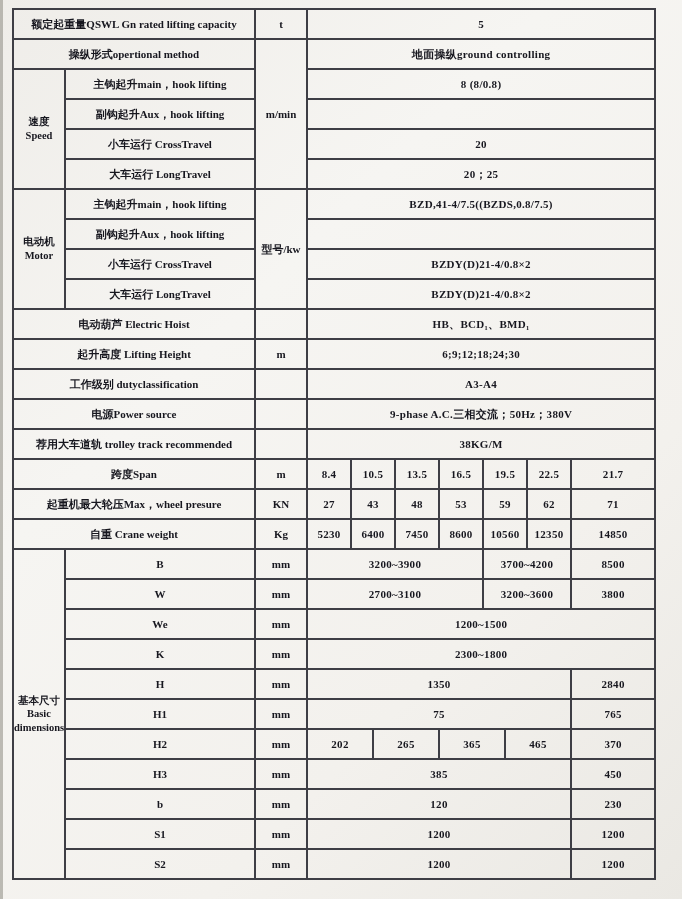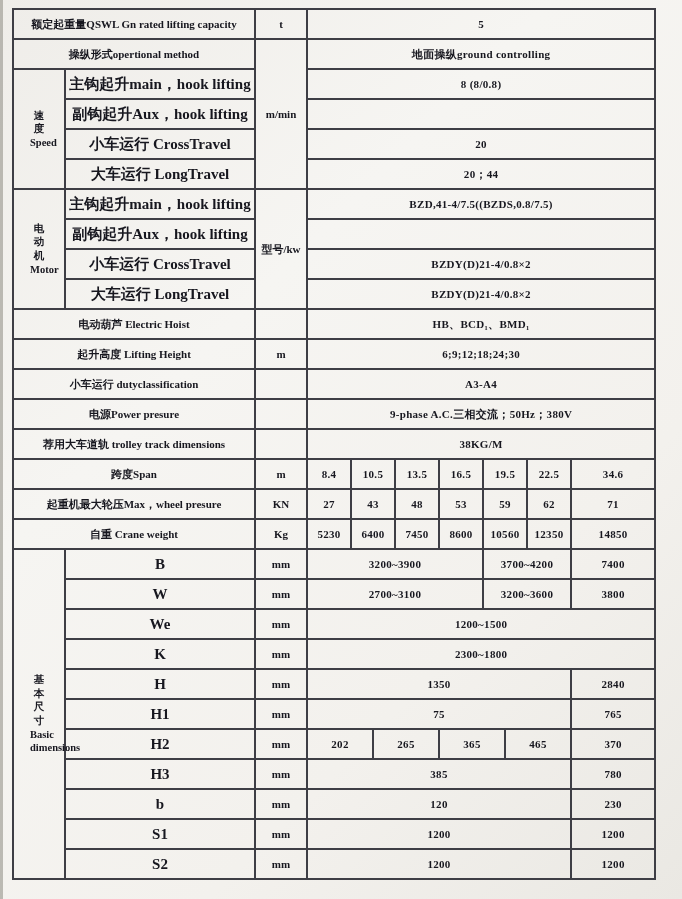--- a/index.html
+++ b/index.html
@@ -19,26 +19,26 @@
   td {
     border:2px solid #3e3e45;
     height:28px; padding:0 1px;
     text-align:center; vertical-align:middle;
     color:#17171f;
     font-family:"Liberation Serif","DejaVu Serif",serif;
     font-weight:bold; font-size:11px;
     white-space:nowrap; overflow:hidden;
   }
   td.label { font-size:11px; }
-  td.sub   { font-size:15px; }
+  td.sub   { font-size:11px; }
   td.unit  { font-size:11px; }
   td.value { font-size:11px; letter-spacing:.3px; }
   td.group {
     white-space:pre-line; font-size:10.5px; line-height:1.3;
-    overflow:visible; padding:16px;
+    overflow:visible; padding:0;
   }
 </style>
 </head>
 <body>
 
 <div class="scan-edge"></div>
 
 <div class="sheet">
   <table class="spec">
     <colgroup>
@@ -80,21 +80,21 @@
         <tr>
           <td class="sub">副钩起升Aux，hook lifting</td>
           <td colspan="14" class="value"></td>
         </tr>
         <tr>
           <td class="sub">小车运行 CrossTravel</td>
           <td colspan="14" class="value">20</td>
         </tr>
         <tr>
           <td class="sub">大车运行 LongTravel</td>
-          <td colspan="14" class="value">20；44</td>
+          <td colspan="14" class="value">20；25</td>
         </tr>
         <tr>
           <td rowspan="4" class="group">电动机
 Motor</td>
           <td class="sub">主钩起升main，hook lifting</td>
           <td rowspan="4" class="unit">型号/kw</td>
           <td colspan="14" class="value">BZD,41-4/7.5((BZDS,0.8/7.5)</td>
         </tr>
         <tr>
           <td class="sub">副钩起升Aux，hook lifting</td>
@@ -112,44 +112,44 @@
           <td colspan="2" class="label">电动葫芦 Electric Hoist</td>
           <td class="unit"></td>
           <td colspan="14" class="value">HB、BCD₁、BMD₁</td>
         </tr>
         <tr>
           <td colspan="2" class="label">起升高度 Lifting Height</td>
           <td class="unit">m</td>
           <td colspan="14" class="value">6;9;12;18;24;30</td>
         </tr>
         <tr>
-          <td colspan="2" class="label">小车运行 dutyclassification</td>
+          <td colspan="2" class="label">工作级别 dutyclassification</td>
           <td class="unit"></td>
           <td colspan="14" class="value">A3-A4</td>
         </tr>
         <tr>
-          <td colspan="2" class="label">电源Power presure</td>
+          <td colspan="2" class="label">电源Power source</td>
           <td class="unit"></td>
           <td colspan="14" class="value">9-phase A.C.三相交流；50Hz；380V</td>
         </tr>
         <tr>
-          <td colspan="2" class="label">荐用大车道轨 trolley track dimensions</td>
+          <td colspan="2" class="label">荐用大车道轨 trolley track recommended</td>
           <td class="unit"></td>
           <td colspan="14" class="value">38KG/M</td>
         </tr>
         <tr>
           <td colspan="2" class="label">跨度Span</td>
           <td class="unit">m</td>
           <td colspan="2" class="value">8.4</td>
           <td colspan="2" class="value">10.5</td>
           <td colspan="2" class="value">13.5</td>
           <td colspan="2" class="value">16.5</td>
           <td colspan="2" class="value">19.5</td>
           <td colspan="2" class="value">22.5</td>
-          <td colspan="2" class="value">34.6</td>
+          <td colspan="2" class="value">21.7</td>
         </tr>
         <tr>
           <td colspan="2" class="label">起重机最大轮压Max，wheel presure</td>
           <td class="unit">KN</td>
           <td colspan="2" class="value">27</td>
           <td colspan="2" class="value">43</td>
           <td colspan="2" class="value">48</td>
           <td colspan="2" class="value">53</td>
           <td colspan="2" class="value">59</td>
           <td colspan="2" class="value">62</td>
@@ -167,21 +167,21 @@
           <td colspan="2" class="value">14850</td>
         </tr>
         <tr>
           <td rowspan="11" class="group">基本尺寸
 Basic
 dimensions</td>
           <td class="sub">B</td>
           <td class="unit">mm</td>
           <td colspan="8" class="value">3200~3900</td>
           <td colspan="4" class="value">3700~4200</td>
-          <td colspan="2" class="value">7400</td>
+          <td colspan="2" class="value">8500</td>
         </tr>
         <tr>
           <td class="sub">W</td>
           <td class="unit">mm</td>
           <td colspan="8" class="value">2700~3100</td>
           <td colspan="4" class="value">3200~3600</td>
           <td colspan="2" class="value">3800</td>
         </tr>
         <tr>
           <td class="sub">We</td>
@@ -211,21 +211,21 @@
           <td colspan="3" class="value">202</td>
           <td colspan="3" class="value">265</td>
           <td colspan="3" class="value">365</td>
           <td colspan="3" class="value">465</td>
           <td colspan="2" class="value">370</td>
         </tr>
         <tr>
           <td class="sub">H3</td>
           <td class="unit">mm</td>
           <td colspan="12" class="value">385</td>
-          <td colspan="2" class="value">780</td>
+          <td colspan="2" class="value">450</td>
         </tr>
         <tr>
           <td class="sub">b</td>
           <td class="unit">mm</td>
           <td colspan="12" class="value">120</td>
           <td colspan="2" class="value">230</td>
         </tr>
         <tr>
           <td class="sub">S1</td>
           <td class="unit">mm</td>

